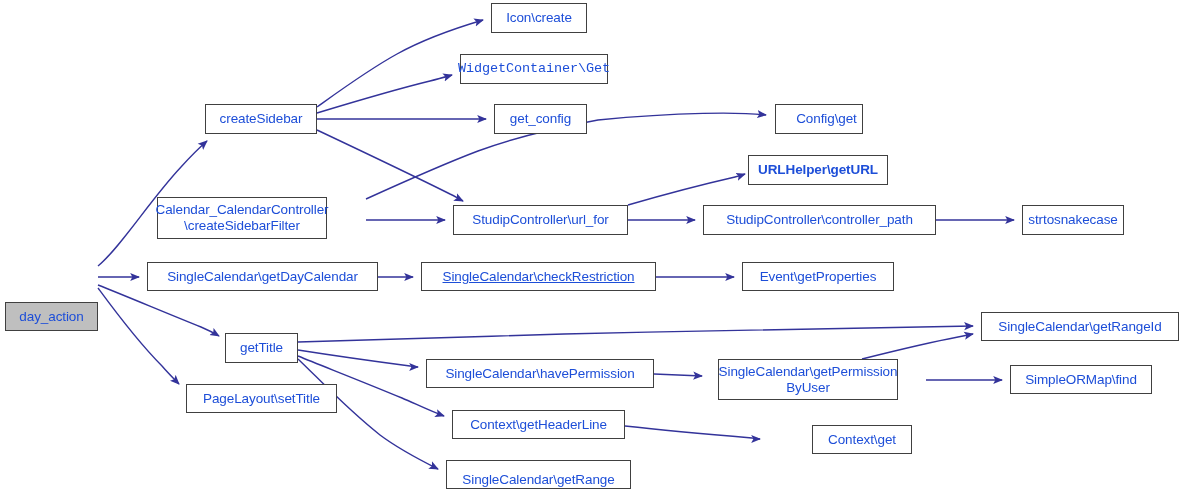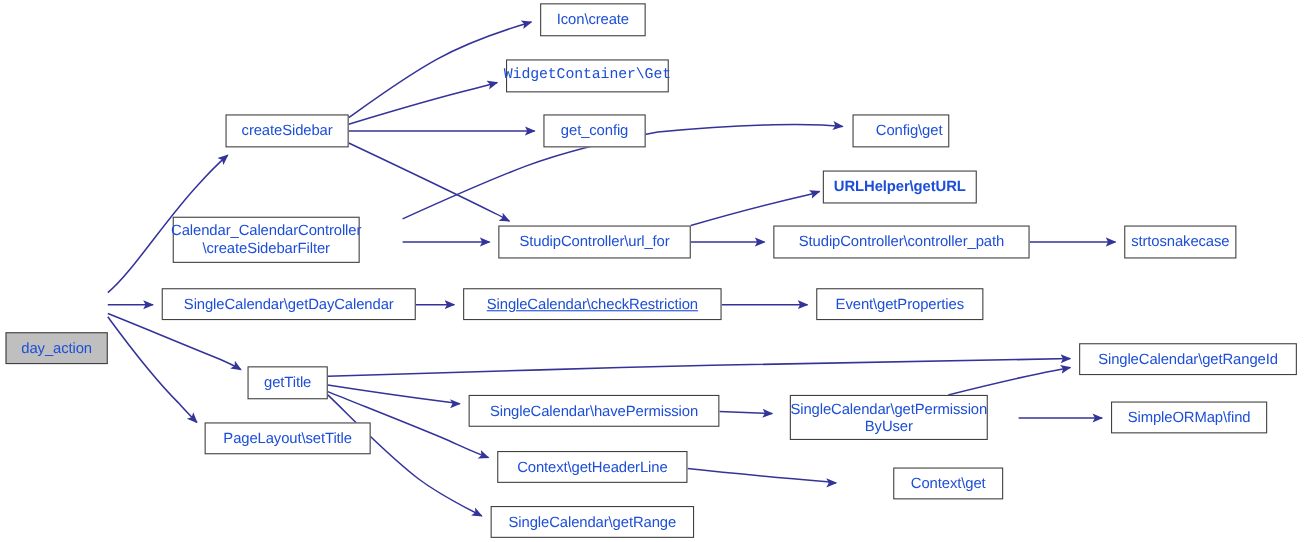--- a/index.html
+++ b/index.html
@@ -104,15 +104,15 @@
       <div class="gnode" style="left: 742px; top: 262px; width: 152px; height: 29px;"><span class="label">Event\getProperties</span></div>
       <div class="gnode" style="left: 225px; top: 333px; width: 73px; height: 30px;"><span class="label">getTitle</span></div>
       <div class="gnode" style="left: 981px; top: 312px; width: 198px; height: 29px;"><span class="label">SingleCalendar\getRangeId</span></div>
       <div class="gnode" style="left: 426px; top: 359px; width: 228px; height: 29px;"><span class="label">SingleCalendar\havePermission</span></div>
       <div class="gnode" style="left: 718px; top: 359px; width: 180px; height: 41px;"><span class="label">SingleCalendar\getPermission
 ByUser</span></div>
       <div class="gnode" style="left: 1010px; top: 365px; width: 142px; height: 29px;"><span class="label">SimpleORMap\find</span></div>
       <div class="gnode" style="left: 186px; top: 384px; width: 151px; height: 29px; justify-content: center;"><span class="label">PageLayout\setTitle</span></div>
       <div class="gnode" style="left: 452px; top: 410px; width: 173px; height: 29px;"><span class="label">Context\getHeaderLine</span></div>
       <div class="gnode" style="left: 768px; top: 425px; width: 100px; height: 29px; margin-left: 44px;"><span class="label">Context\get</span></div>
-      <div class="gnode" style="left: 446px; top: 460px; width: 185px; height: 29px;"><span class="label">SingleCalendar\getRange</span></div>
+      <div class="gnode" style="left: 446px; top: 460px; width: 185px; height: 29px; align-items: flex-end;"><span class="label">SingleCalendar\getRange</span></div>
     </div>
 </div>
 
 </body></html>

